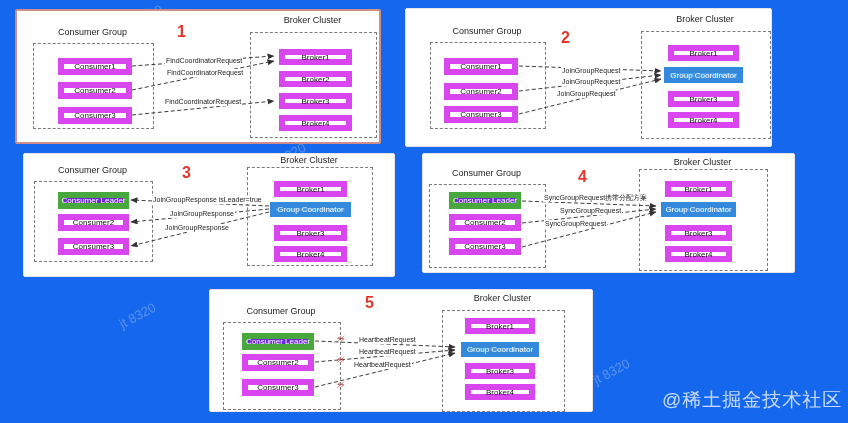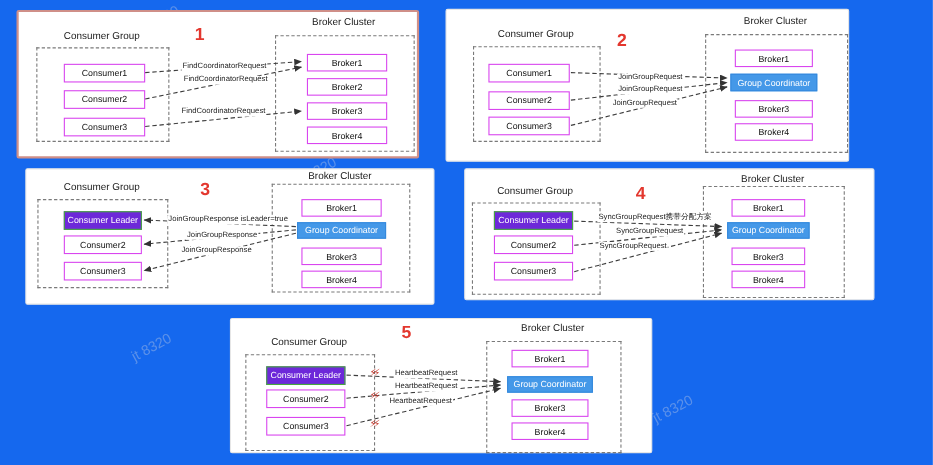--- a/index.html
+++ b/index.html
@@ -2,21 +2,21 @@
 <html><head>
 <meta charset="utf-8">
 <style>
   html,body{margin:0;padding:0}
   body{font-family:"Liberation Sans","DejaVu Sans",sans-serif}
   #stage{position:relative;width:848px;height:423px;background:#1568ee;overflow:hidden}
   .panel{position:absolute;background:#fff;border:1px solid #e6e6e6;border-radius:2px;box-sizing:border-box}
   .panel.hl{border:2px solid #cf8f88}
   .t{position:absolute;font-size:9px;color:#222;text-align:center;white-space:nowrap}
   .dash{position:absolute;border:1px dashed #7a7a7a}
-  .node{position:absolute;border:1px solid #d946ef;background:#fff;font-size:8px;color:#111;
+  .node{position:absolute;border:6px solid #d946ef;background:#fff;font-size:8px;color:#111;
         display:flex;align-items:center;justify-content:center;white-space:nowrap;box-sizing:border-box}
   .node.leader{background:#6d28d9;border-color:#48a83e;color:#fff}
   .node.coord{background:#4498e8;border-color:#3589dc;color:#fff}
   .num{position:absolute;font-weight:bold;font-size:16px;color:#e3372e}
   .arr{position:absolute;left:0;top:0;pointer-events:none}
   .arr line{stroke:#3d3d3d;stroke-width:1;stroke-dasharray:4 2.5}
   .lbl{position:absolute;font-size:7px;line-height:8px;color:#222;background:#fff;white-space:nowrap;padding:0 1px}
   .spark{position:absolute;color:#c23327;font-size:9px;line-height:9px;letter-spacing:-3px}
   .wm{position:absolute;font-size:13px;color:rgba(195,205,228,.4);transform:rotate(-28deg);white-space:nowrap}
   .credit{position:absolute;left:662px;top:387px;font-size:19px;color:rgba(214,229,255,.92);letter-spacing:1px}
@@ -154,13 +154,14 @@
       <line x1="105" y1="97" x2="245" y2="63" marker-end="url(#ah)"></line>
     </svg>
     <span class="spark" style="left:126px;top:45px">⚡⚡</span>
     <span class="spark" style="left:126px;top:66px">⚡⚡</span>
     <span class="spark" style="left:126px;top:91px">⚡⚡</span>
     <span class="lbl" style="left:148px;top:46px">HeartbeatRequest</span>
     <span class="lbl" style="left:148px;top:58px">HeartbeatRequest</span>
     <span class="lbl" style="left:143px;top:71px">HeartbeatRequest</span>
   </section>
 
+  <div class="credit">@稀土掘金技术社区</div>
 </div>
 
 </body></html>

